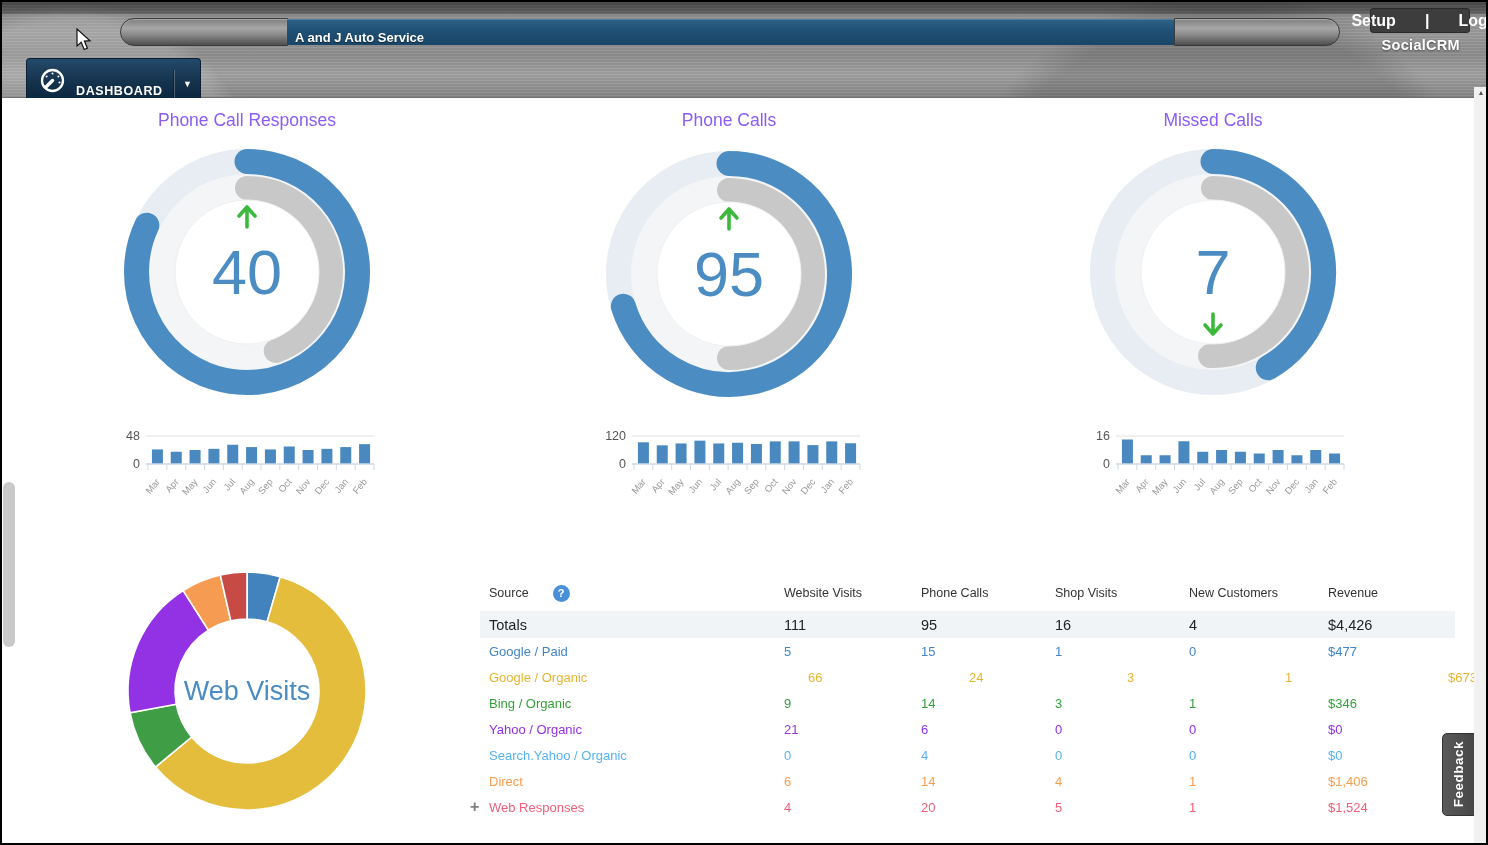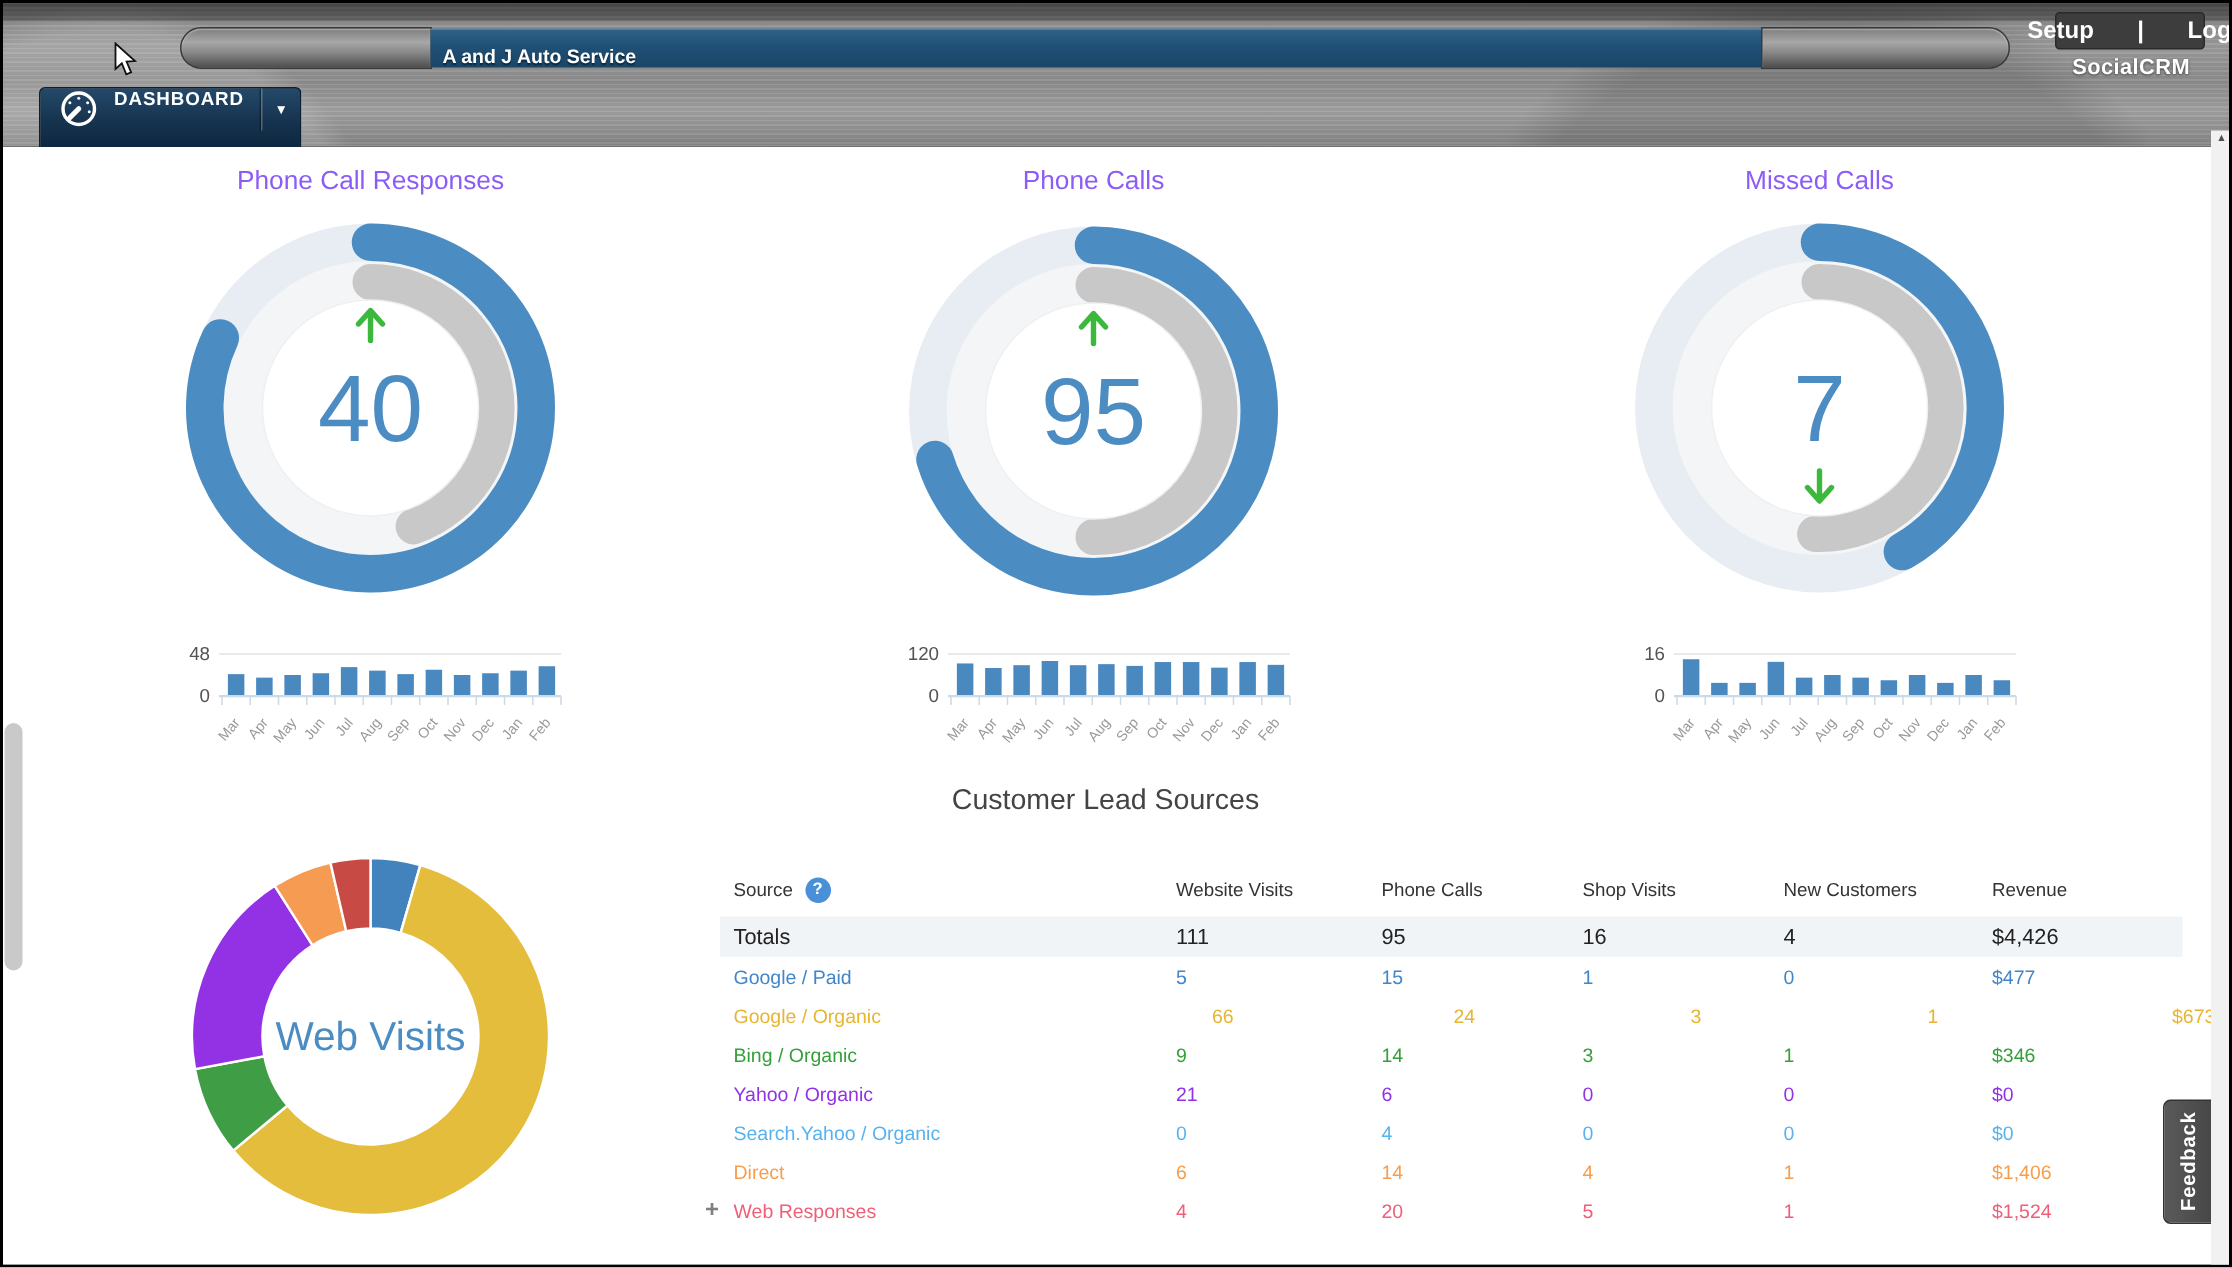--- a/index.html
+++ b/index.html
@@ -42,39 +42,39 @@
   .setup-box span { color:#fff; font-size:16px; font-weight:bold;margin-left:24px; }
   .brand {
     position:absolute; right:26px; top:35px; color:#fff; font-size:14.5px; font-weight:bold;
     text-shadow:0 1px 2px rgba(0,0,0,0.55); letter-spacing:0.3px;
   }
   
   .dash-tab {
     position:absolute; left:24px; top:56px; width:175px; height:40px;
     background:linear-gradient(180deg,#24496a 0%,#16344f 55%,#0d2740 100%);
     border:1px solid #0a1f33; border-bottom:none; border-radius:4px 4px 0 0;
-    display:flex; align-items:flex-start; cursor:pointer;
+    display:flex; align-items:flex-end; cursor:pointer;
   }
   .dash-tab .gauge-ic { margin-left:12px; }
   .dash-tab .lbl { color:#fff; font-size:12.5px; font-weight:bold; letter-spacing:0.6px; margin-left:10px; flex:1; }
   .dash-tab .caret {
     width:26px; height:28px; border-left:1px solid rgba(255,255,255,0.25);
     box-shadow:-1px 0 0 rgba(0,0,0,0.35);
     display:flex; align-items:center; justify-content:center; color:#fff; font-size:9px;
   }
   
   .content { position:absolute; left:0; top:96px; right:0; bottom:0; background:#fff; }
   .gauge-title { position:absolute; width:320px; text-align:center; font-size:17.5px; color:#8b5cf6; }
   .section-title { position:absolute; left:0; width:1470px; text-align:center; top:425px; font-size:19px; color:#444; }
   svg text { font-family:"Liberation Sans","DejaVu Sans",sans-serif; }
   
   .lead-table { position:absolute; left:478px; top:483px; width:975px; font-size:13px; }
   .t-row { display:grid; grid-template-columns:295px 137px 134px 134px 139px 1fr; align-items:center; }
   .t-head { height:24px; color:#333; font-size:12.5px; margin-bottom:6px; }
-  .t-head .c0 { display:flex; align-items:center; gap:8px; }
+  .t-head .c0 { display:flex; align-items:center; gap:24px; }
   .help-ic {
     width:17px; height:17px; border-radius:50%; background:#4a90d9; color:#fff;
     font-size:11px; font-weight:bold; display:inline-flex; align-items:center; justify-content:center;
     cursor:pointer;
   }
   .t-totals { height:27px; background:#f1f4f7; color:#222; font-size:14.5px; }
   .t-data { height:26px; }
   .t-row > div { padding-left:9px; }
   .src-cell { position:relative; }
   .plus-ic {
@@ -300,21 +300,20 @@
         <text x="127.75" y="56" text-anchor="end" font-size="9.5" fill="#999" transform="rotate(-50 127.75 56)">Jul</text>
         <text x="146.58333333333331" y="56" text-anchor="end" font-size="9.5" fill="#999" transform="rotate(-50 146.58333333333331 56)">Aug</text>
         <text x="165.41666666666666" y="56" text-anchor="end" font-size="9.5" fill="#999" transform="rotate(-50 165.41666666666666 56)">Sep</text>
         <text x="184.24999999999997" y="56" text-anchor="end" font-size="9.5" fill="#999" transform="rotate(-50 184.24999999999997 56)">Oct</text>
         <text x="203.08333333333331" y="56" text-anchor="end" font-size="9.5" fill="#999" transform="rotate(-50 203.08333333333331 56)">Nov</text>
         <text x="221.91666666666666" y="56" text-anchor="end" font-size="9.5" fill="#999" transform="rotate(-50 221.91666666666666 56)">Dec</text>
         <text x="240.74999999999997" y="56" text-anchor="end" font-size="9.5" fill="#999" transform="rotate(-50 240.74999999999997 56)">Jan</text>
         <text x="259.5833333333333" y="56" text-anchor="end" font-size="9.5" fill="#999" transform="rotate(-50 259.5833333333333 56)">Feb</text>
       </svg>
 
-    <div class="section-title">Customer Lead Sources</div>
 
     <svg id="donut" style="position:absolute; left:114px; top:462px" width="262" height="262">
         <path d="M 131 12 A 119 119 0 0 1 164.23228311184678 16.73445244005495 L 151.10692759708377 61.86454265280635 A 72 72 0 0 0 131 59 Z" fill="#4383bd" stroke="#fff" stroke-width="1.6"></path>
         <path d="M 164.23228311184678 16.73445244005495 A 119 119 0 1 1 39.480907217656295 207.0608681011252 L 75.6271035266492 177.0200210359749 A 72 72 0 1 0 151.10692759708377 61.86454265280635 Z" fill="#e4bd3d" stroke="#fff" stroke-width="1.6"></path>
         <path d="M 39.480907217656295 207.0608681011252 A 119 119 0 0 1 14.008039582311184 152.76881249921396 L 60.21494831870929 144.1710462180118 A 72 72 0 0 0 75.6271035266492 177.0200210359749 Z" fill="#3f9e45" stroke="#fff" stroke-width="1.6"></path>
         <path d="M 14.008039582311184 152.76881249921396 A 119 119 0 0 1 67.17974745475152 30.561086400435883 L 92.38606568690848 70.23023714984356 A 72 72 0 0 0 60.21494831870929 144.1710462180118 Z" fill="#9232e4" stroke="#fff" stroke-width="1.6"></path>
         <path d="M 67.17974745475152 30.561086400435883 A 119 119 0 0 1 104.28552237212898 15.037347887046067 L 114.83661857809486 60.83772309132199 A 72 72 0 0 0 92.38606568690848 70.23023714984356 Z" fill="#f59b52" stroke="#fff" stroke-width="1.6"></path>
         <path d="M 104.28552237212898 15.037347887046067 A 119 119 0 0 1 131.00000000000009 12 L 131.00000000000006 59 A 72 72 0 0 0 114.83661857809486 60.83772309132199 Z" fill="#c84a45" stroke="#fff" stroke-width="1.6"></path>
         <text x="131" y="140" text-anchor="middle" font-size="27" fill="#4b8cc3">Web Visits</text>
       </svg>

